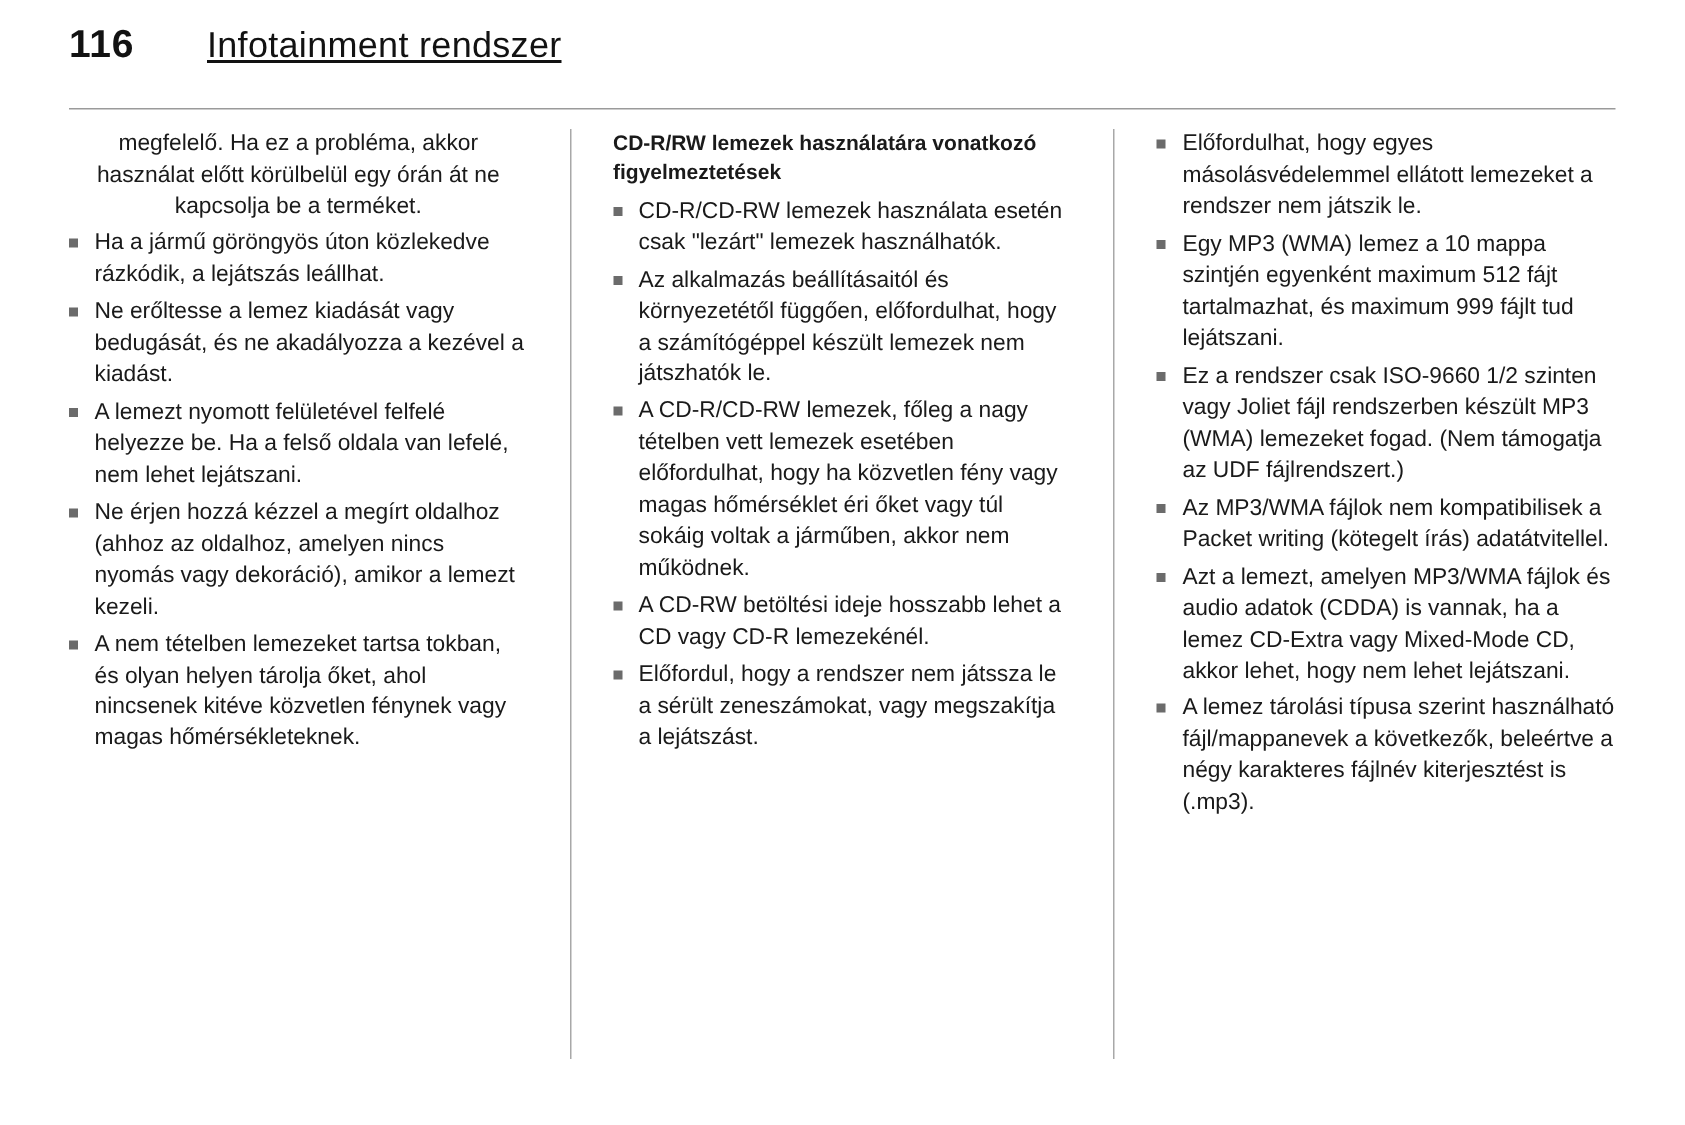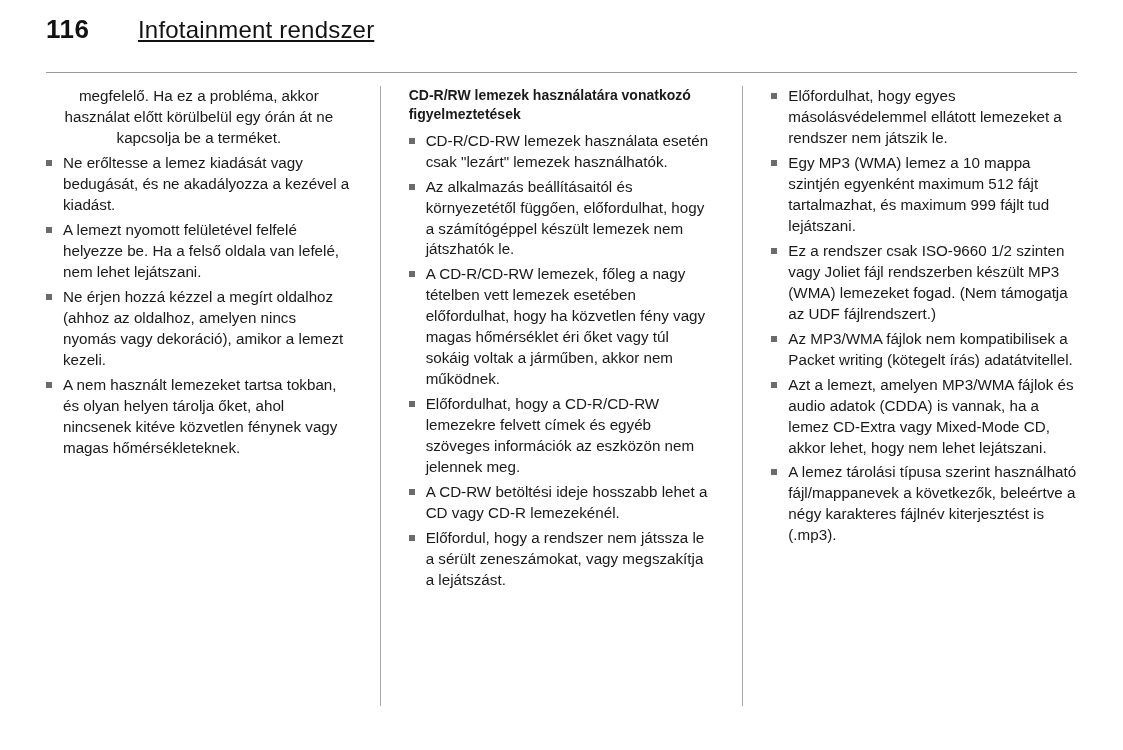--- a/index.html
+++ b/index.html
@@ -116,39 +116,38 @@
     <div class="page-title">Infotainment rendszer</div>
   </div>
   <div class="header-rule"></div>
 
   <div class="columns">
 
     <div class="column">
       <div class="col-inner">
         <p class="plain">megfelelő. Ha ez a probléma, akkor használat előtt körülbelül egy órán át ne kapcsolja be a terméket.</p>
         <ul class="bullets">
-          <li><span class="marker"></span></li>
+          <li><span class="marker"></span><span>Ha a jármű göröngyös úton közlekedve rázkódik, a lejátszás leállhat.</span></li>
           <li><span class="marker"></span><span>Ne erőltesse a lemez kiadását vagy bedugását, és ne akadályozza a kezével a kiadást.</span></li>
           <li><span class="marker"></span><span>A lemezt nyomott felületével felfelé helyezze be. Ha a felső oldala van lefelé, nem lehet lejátszani.</span></li>
           <li><span class="marker"></span><span>Ne érjen hozzá kézzel a megírt oldalhoz (ahhoz az oldalhoz, amelyen nincs nyomás vagy dekoráció), amikor a lemezt kezeli.</span></li>
-          <li><span class="marker"></span><span>A nem használt lemezeket tartsa tokban, és olyan helyen tárolja őket, ahol nincsenek kitéve közvetlen fénynek vagy magas hőmérsékleteknek.</span></li>
+          <li><span class="marker"></span><span>A nem tételben lemezeket tartsa tokban, és olyan helyen tárolja őket, ahol nincsenek kitéve közvetlen fénynek vagy magas hőmérsékleteknek.</span></li>
         </ul>
       </div>
     </div>
 
     <div class="col-sep"></div>
 
     <div class="column">
       <div class="col-inner">
         <h3 class="sub">CD-R/RW lemezek használatára vonatkozó figyelmeztetések</h3>
         <ul class="bullets">
           <li><span class="marker"></span><span>CD-R/CD-RW lemezek használata esetén csak "lezárt" lemezek használhatók.</span></li>
           <li><span class="marker"></span><span>Az alkalmazás beállításaitól és környezetétől függően, előfordulhat, hogy a számítógéppel készült lemezek nem játszhatók le.</span></li>
           <li><span class="marker"></span><span>A CD-R/CD-RW lemezek, főleg a nagy tételben vett lemezek esetében előfordulhat, hogy ha közvetlen fény vagy magas hőmérséklet éri őket vagy túl sokáig voltak a járműben, akkor nem működnek.</span></li>
-          <li><span class="marker"></span><span>Előfordulhat, hogy a CD-R/CD-RW lemezekre felvett címek és egyéb szöveges információk az eszközön nem jelennek meg.</span></li>
           <li><span class="marker"></span><span>A CD-RW betöltési ideje hosszabb lehet a CD vagy CD-R lemezekénél.</span></li>
           <li><span class="marker"></span><span>Előfordul, hogy a rendszer nem játssza le a sérült zeneszámokat, vagy megszakítja a lejátszást.</span></li>
         </ul>
       </div>
     </div>
 
     <div class="col-sep"></div>
 
     <div class="column">
       <div class="col-inner">

